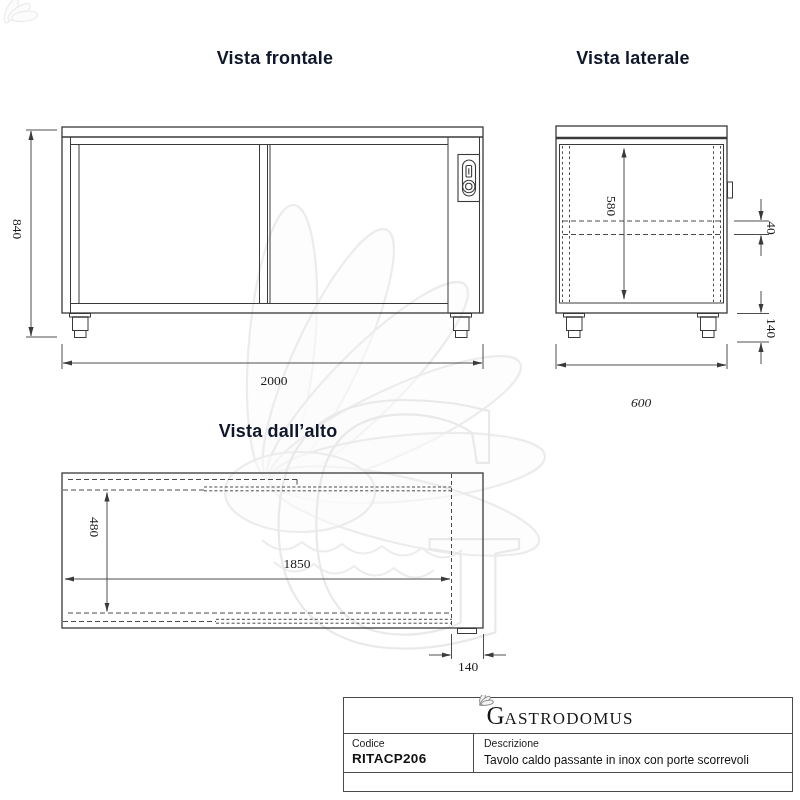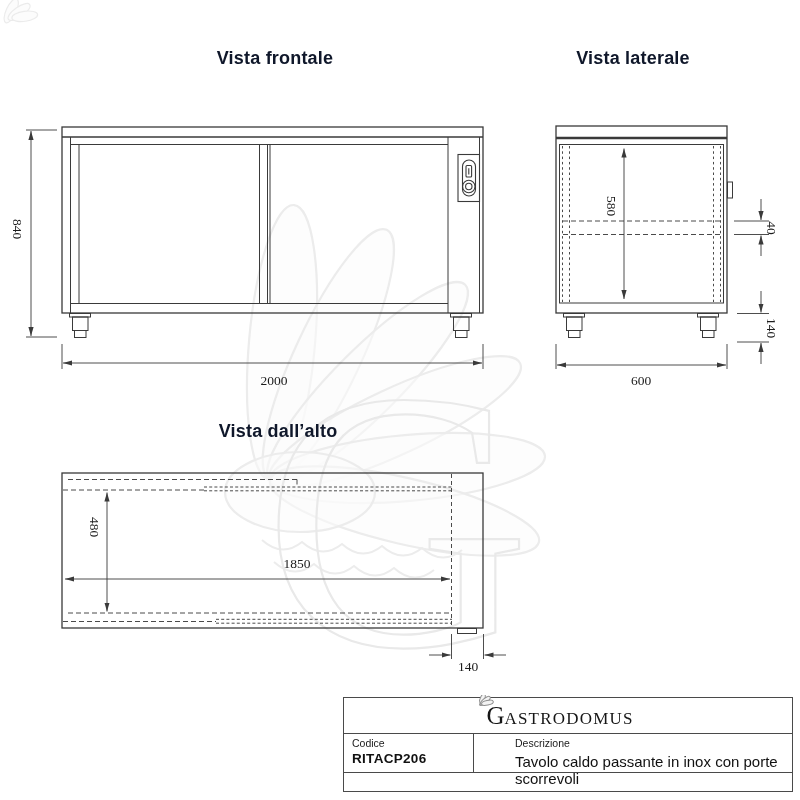--- a/index.html
+++ b/index.html
@@ -16,27 +16,27 @@
     position:absolute;font-family:"Liberation Serif",serif;font-size:13.5px;color:#1c1c1c;
     text-align:center;height:16px;line-height:16px;white-space:nowrap;
   }
   .dim.rot90{transform:rotate(90deg);}
   
   .tblock{
     position:absolute;left:343px;top:697px;width:450px;height:95px;
     border:1px solid #4a4a4a;box-sizing:border-box;background:#fff;font-size:11px;
   }
   .tb-row1{position:relative;height:36px;border-bottom:1px solid #4a4a4a;box-sizing:border-box;}
-  .tb-row2{position:relative;height:39px;border-bottom:1px solid #4a4a4a;box-sizing:border-box;display:flex;gap:31px;}
+  .tb-row2{position:relative;height:39px;border-bottom:1px solid #4a4a4a;box-sizing:border-box;display:flex;}
   .tb-row3{position:relative;height:18px;display:flex;align-items:center;padding-left:8px;}
   .tb-cell-code{width:130px;border-right:1px solid #4a4a4a;box-sizing:border-box;padding:3px 0 0 8px;}
   .tb-cell-desc{flex:1;padding:3px 0 0 10px;}
   .tb-label{font-size:10.5px;color:#1a1a1a;}
   .tb-code-value{font-size:13.5px;font-weight:bold;margin-top:2px;letter-spacing:.3px;}
-  .tb-desc-value{font-size:15px;margin-top:4px;}
+  .tb-desc-value{font-size:12px;margin-top:4px;}
   .tb-legal{font-size:11px;color:#111;}
   .brand{
     position:absolute;left:0;right:0;top:5px;display:flex;justify-content:center;
     transform:translateX(-8px);font-family:"Liberation Serif",serif;color:#161616;
   }
   .brand-wrap{position:relative;white-space:nowrap;}
   .brand-g{font-size:25px;line-height:25px;}
   .brand-rest{font-size:17px;letter-spacing:1.2px;}
   .brand-hat{position:absolute;left:-7px;top:-8px;}
 </style>
@@ -209,21 +209,21 @@
   <div class="view-title" style="left:165px;top:48px;width:220px;">Vista frontale</div>
   <div class="view-title" style="left:523px;top:48px;width:220px;">Vista laterale</div>
   <div class="view-title" style="left:168px;top:415px;width:220px;margin-top:6px;">Vista dall’alto</div>
 
   <div class="dim rot90" style="left:-3px;top:221px;width:40px;">840</div>
   <div class="dim" style="left:244px;top:373px;width:60px;">2000</div>
 
   <div class="dim rot90" style="left:591px;top:198px;width:40px;">580</div>
   <div class="dim rot90" style="left:751px;top:220px;width:40px;">40</div>
   <div class="dim rot90" style="left:751px;top:320px;width:40px;">140</div>
-  <div class="dim" style="left:611px;top:373px;width:60px;">600</div>
+  <div class="dim" style="left:611px;top:395px;width:60px;font-style:italic;">600</div>
 
   <div class="dim rot90" style="left:74px;top:519px;width:40px;">480</div>
   <div class="dim" style="left:267px;top:556px;width:60px;">1850</div>
   <div class="dim" style="left:438px;top:659px;width:60px;">140</div>
 
   <div class="tblock">
     <div class="tb-row1">
       <div class="brand">
         <span class="brand-wrap">
           <span class="brand-hat">

